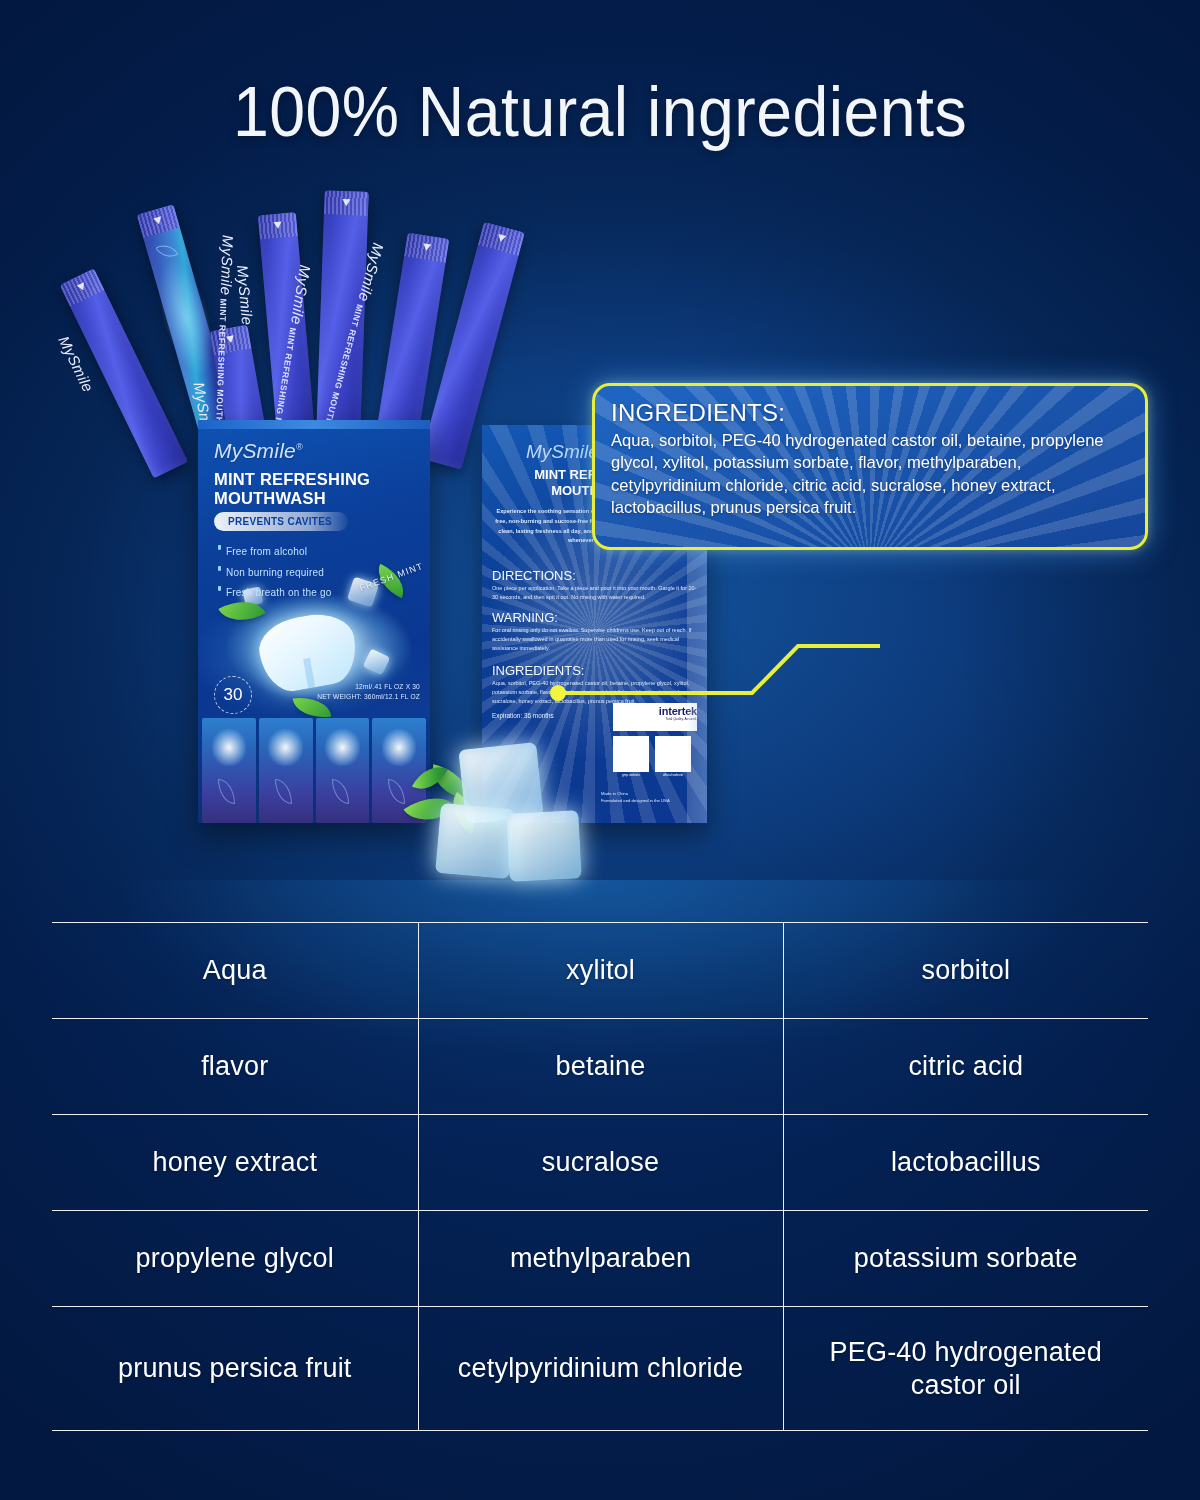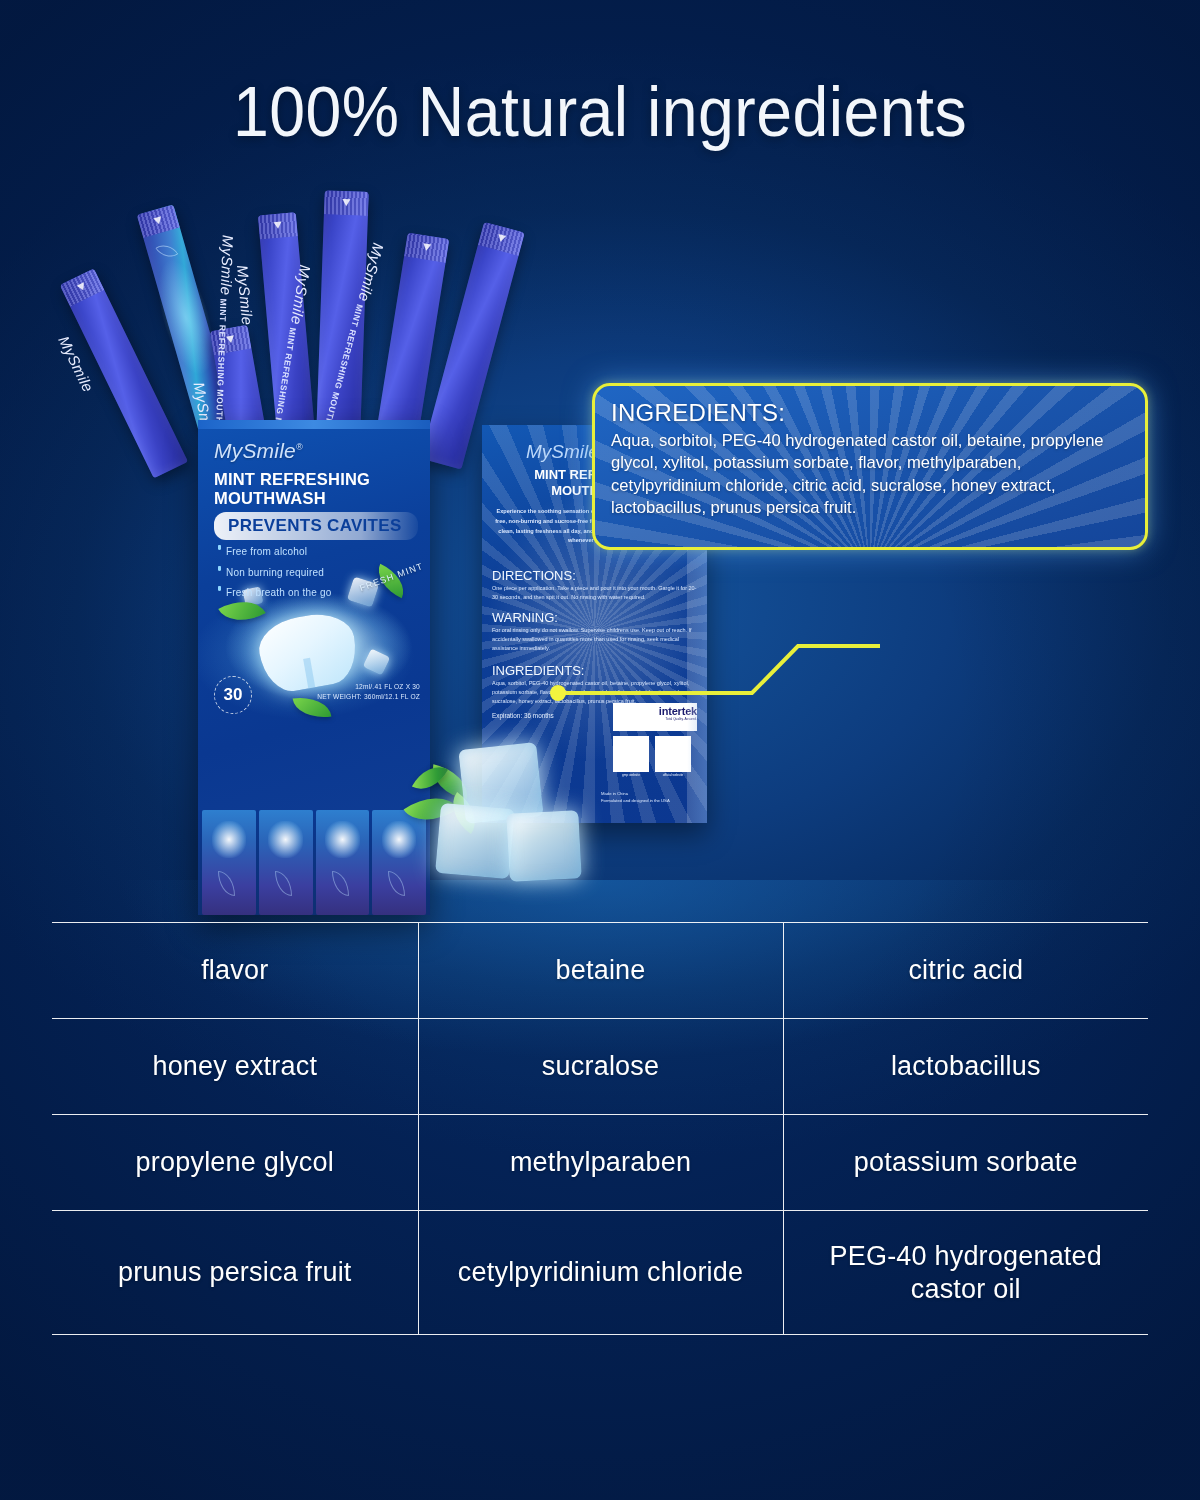--- a/index.html
+++ b/index.html
@@ -87,21 +87,21 @@
     transform:rotate(-18deg);
   }
   .stick .glow {
     position:absolute; left:-4px; right:-4px; top:52px; height:120px;
     background:radial-gradient(ellipse at 50% 50%, rgba(160,235,255,.60), rgba(60,150,220,0) 70%);
     border-radius:50%;
   }
 
   
   .carton {
-    position:absolute; left:78px; top:225px; width:232px; height:495px;
+    position:absolute; left:78px; top:225px; width:232px; height:403px;
     background:linear-gradient(165deg,#0f52b3 0%,#0b3f9a 30%,#0a3891 60%,#123f95 100%);
     box-shadow:0 14px 30px rgba(0,0,0,.45);
     overflow:hidden;
   }
   .carton .topedge {
     position:absolute; left:0; right:0; top:0; height:9px;
     background:linear-gradient(90deg,#1c64c9,#3d8ae2,#1a5dbe);
   }
   .carton .brand {
     position:absolute; left:16px; top:19px;
@@ -111,21 +111,21 @@
   .carton .brand sup { font-size:9px; vertical-align:super; }
   .carton .prodname {
     position:absolute; left:16px; top:50px; width:200px;
     color:#fff; font-size:16.5px; font-weight:bold; line-height:1.16; letter-spacing:.2px;
   }
   .carton .pill {
     position:absolute; left:16px; top:92px;
     padding:4px 16px 4px 14px;
     border-radius:12px;
     background:linear-gradient(90deg, rgba(255,255,255,.93), rgba(255,255,255,.55) 72%, rgba(255,255,255,.05));
-    color:#0b3f9a; font-size:17px; font-weight:bold; letter-spacing:.3px;
+    color:#0b3f9a; font-size:10px; font-weight:bold; letter-spacing:.3px;
   }
   .carton .blist {
     position:absolute; left:20px; top:122px;
     color:#bfe0ff; font-size:10px; line-height:2.05; letter-spacing:.2px;
   }
   .carton .blist li { list-style:none; position:relative; padding-left:8px; }
   .carton .blist li:before {
     content:""; position:absolute; left:0; top:3px;
     width:3px; height:5px; background:#8fd7ff; border-radius:1px 1px 2px 2px;
   }
@@ -164,21 +164,21 @@
   .carton .freshmint {
     position:absolute; left:160px; top:152px;
     color:#dff0ff; font-size:9px; letter-spacing:1.2px;
     transform:rotate(-20deg);
     text-shadow:0 1px 2px rgba(0,0,0,.35);
   }
   .carton .count {
     position:absolute; left:16px; top:256px;
     width:38px; height:38px; border-radius:50%;
     border:1.5px dashed rgba(255,255,255,.75);
-    color:#fff; font-size:17px; font-weight:bold;
+    color:#fff; font-size:17px; font-weight:normal;
     display:flex; align-items:center; justify-content:center;
   }
   .carton .vol {
     position:absolute; right:10px; top:262px; text-align:right;
     color:#dbeaff; font-size:6.6px; line-height:1.55; letter-spacing:.2px;
   }
   .carton .sachetrow {
     position:absolute; left:0; right:0; bottom:0; height:105px;
     display:flex; gap:3px; padding:0 4px;
     background:linear-gradient(180deg,#0a3891,#0d2f72);
@@ -507,20 +507,25 @@
   <circle cx="18" cy="193" r="8" fill="#f2f43e"></circle>
 </svg>
 
 <div class="callout">
   <h3>INGREDIENTS:</h3>
   <p>Aqua, sorbitol, PEG-40 hydrogenated castor oil, betaine, propylene glycol, xylitol, potassium sorbate, flavor, methylparaben, cetylpyridinium chloride, citric acid, sucralose, honey extract, lactobacillus, prunus persica fruit.</p>
 </div>
 
 <table class="table">
   <tbody>
+    <tr>
+      <td class="w1">Aqua</td>
+      <td class="w2">xylitol</td>
+      <td class="w3">sorbitol</td>
+    </tr>
     <tr>
       <td class="w1">flavor</td>
       <td class="w2">betaine</td>
       <td class="w3">citric acid</td>
     </tr>
     <tr>
       <td class="w1">honey extract</td>
       <td class="w2">sucralose</td>
       <td class="w3">lactobacillus</td>
     </tr>

